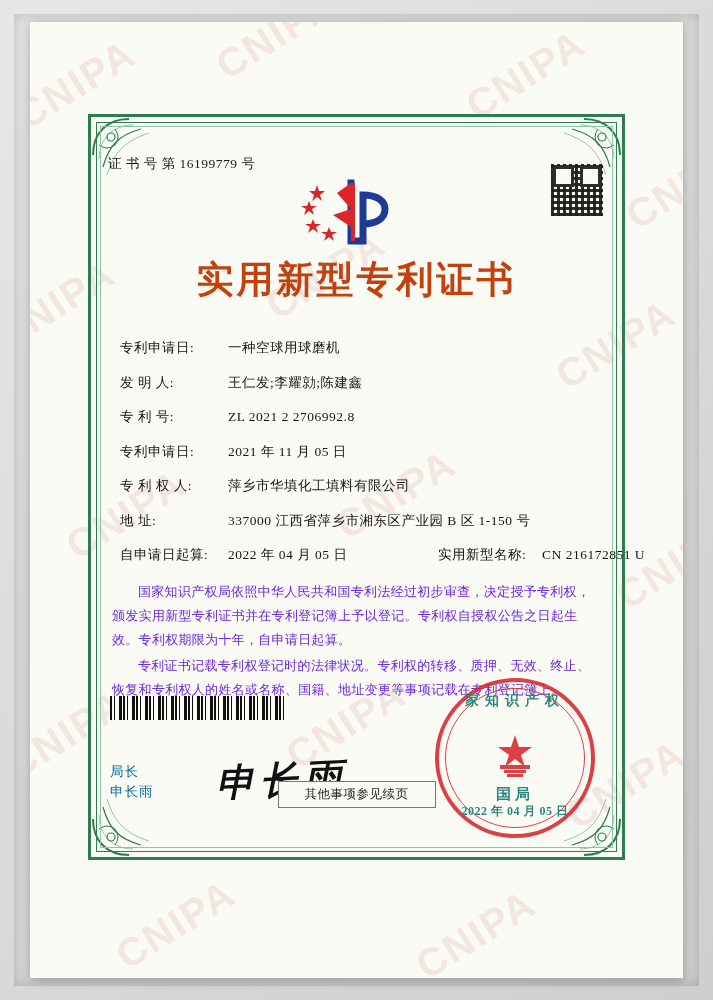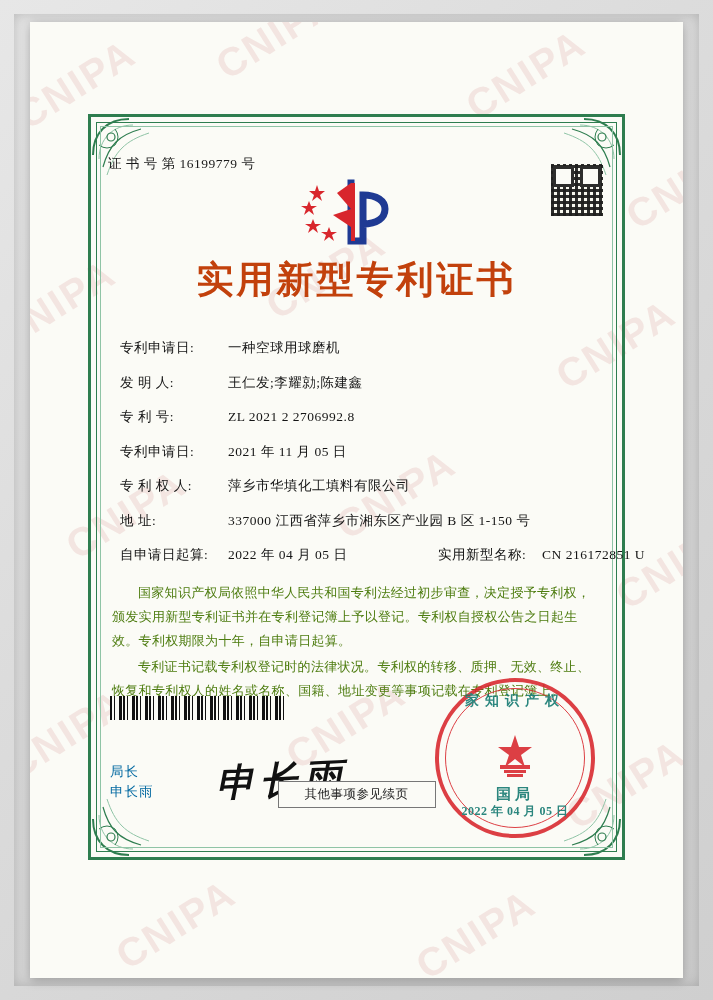--- a/index.html
+++ b/index.html
@@ -182,25 +182,26 @@
   .field-row.double .field-value { flex: 0 0 auto; width: 210px; }
   .field-row.double .field-label2 {
     flex: 0 0 auto;
     width: 104px;
     letter-spacing: 0.5px;
   }
 
   .para {
     font-size: 13px;
     line-height: 1.85;
-    color: #4d7c0f;
+    color: #6d28d9;
     text-indent: 26px;
     letter-spacing: 0.3px;
     margin: 0;
     padding: 0 4px;
+    font-family: Liberation Mono, monospace;
   }
   .para + .para { margin-top: 2px; }
   .para-block { margin-top: 14px; }
 
   
   .barcode {
     position: absolute;
     left: 2px;
     bottom: 126px;
     width: 176px;

